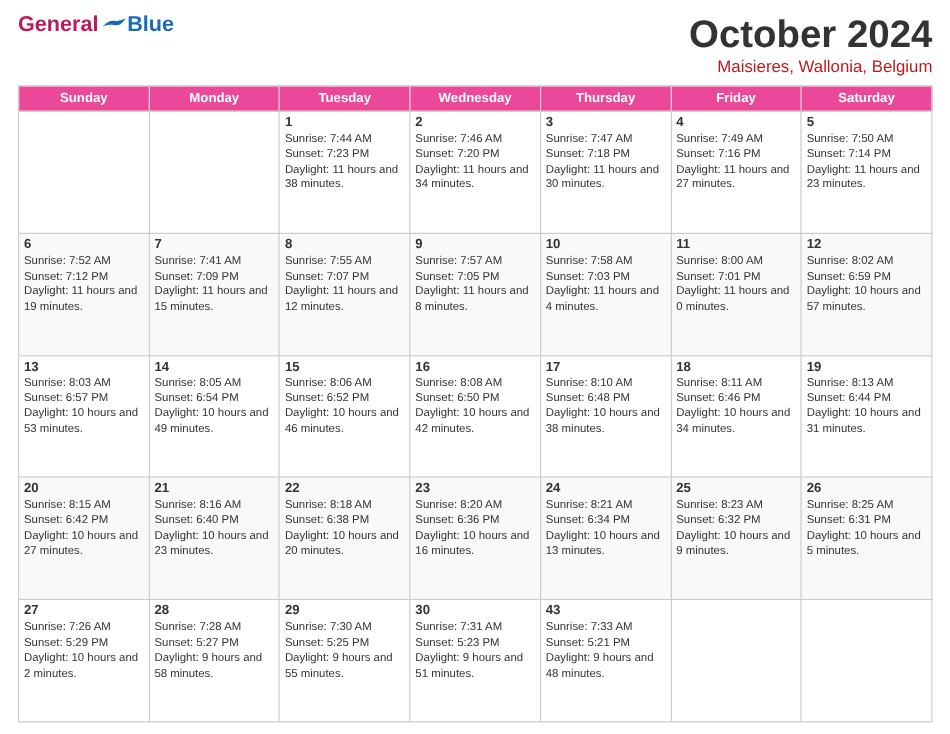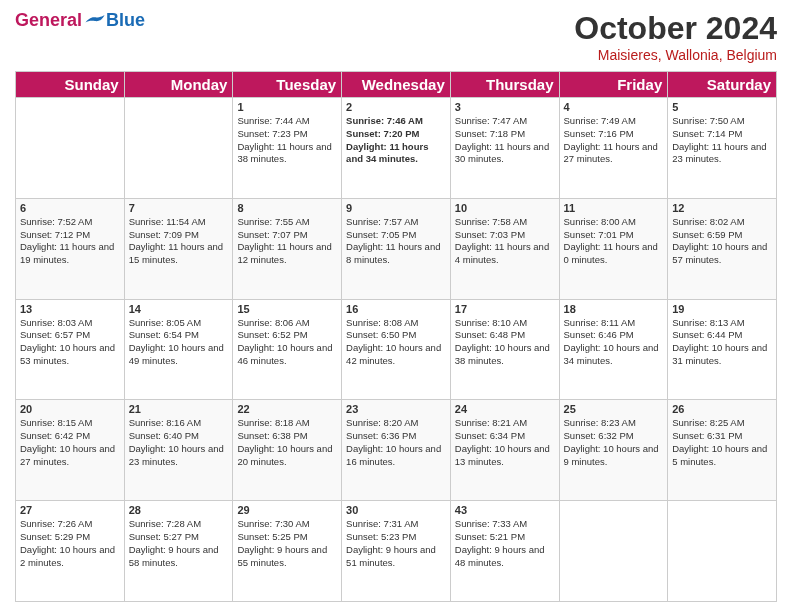--- a/index.html
+++ b/index.html
@@ -54,25 +54,25 @@
       font-size: 14px;
       color: #b91c1c;
     }
     .calendar {
       flex: 1;
       border-collapse: collapse;
       width: 100%;
       font-size: 10px;
     }
     .calendar th {
-      background-color: #be185d;
+      background-color: #ec4899;
       color: white;
-      text-align: right;
+      text-align: center;
       padding: 4px 5px;
-      font-size: 15px;
+      font-size: 11px;
       font-weight: bold;
       border: 1px solid #ccc;
     }
     .calendar td {
       border: 1px solid #ccc;
       vertical-align: top;
       padding: 3px 4px;
       width: calc(100% / 7);
       height: 88px;
       color: #333;
@@ -131,21 +131,21 @@
           <td class="empty"></td>
           <td class="empty"></td>
           <td>
             <span class="day-num">1</span>
             <div class="day-info" style="white-space: pre-line;">Sunrise: 7:44 AM
 Sunset: 7:23 PM
 Daylight: 11 hours and 38 minutes.</div>
           </td>
           <td>
             <span class="day-num">2</span>
-            <div class="day-info" style="white-space: pre-line; font-weight: bold;">Sunrise: 7:46 AM
+            <div class="day-info" style="white-space: pre-line;">Sunrise: 7:46 AM
 Sunset: 7:20 PM
 Daylight: 11 hours and 34 minutes.</div>
           </td>
           <td>
             <span class="day-num">3</span>
             <div class="day-info" style="white-space: pre-line;">Sunrise: 7:47 AM
 Sunset: 7:18 PM
 Daylight: 11 hours and 30 minutes.</div>
           </td>
           <td>
@@ -163,21 +163,21 @@
         </tr>
         <tr class="row-even">
           <td>
             <span class="day-num">6</span>
             <div class="day-info" style="white-space: pre-line;">Sunrise: 7:52 AM
 Sunset: 7:12 PM
 Daylight: 11 hours and 19 minutes.</div>
           </td>
           <td>
             <span class="day-num">7</span>
-            <div class="day-info" style="white-space: pre-line;">Sunrise: 11:54 AM
+            <div class="day-info" style="white-space: pre-line;">Sunrise: 7:41 AM
 Sunset: 7:09 PM
 Daylight: 11 hours and 15 minutes.</div>
           </td>
           <td>
             <span class="day-num">8</span>
             <div class="day-info" style="white-space: pre-line;">Sunrise: 7:55 AM
 Sunset: 7:07 PM
 Daylight: 11 hours and 12 minutes.</div>
           </td>
           <td>

